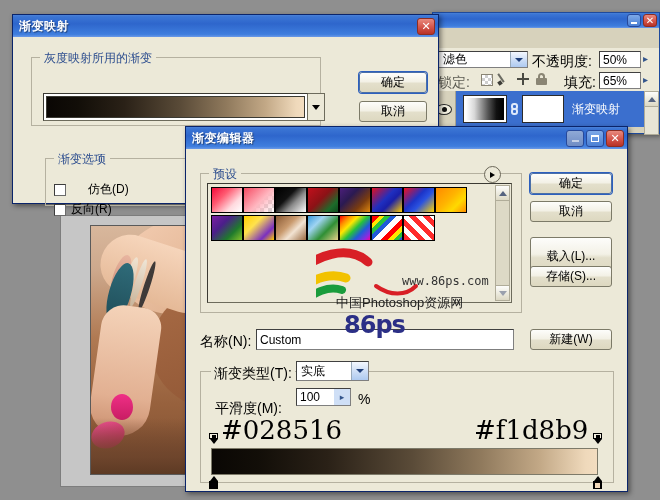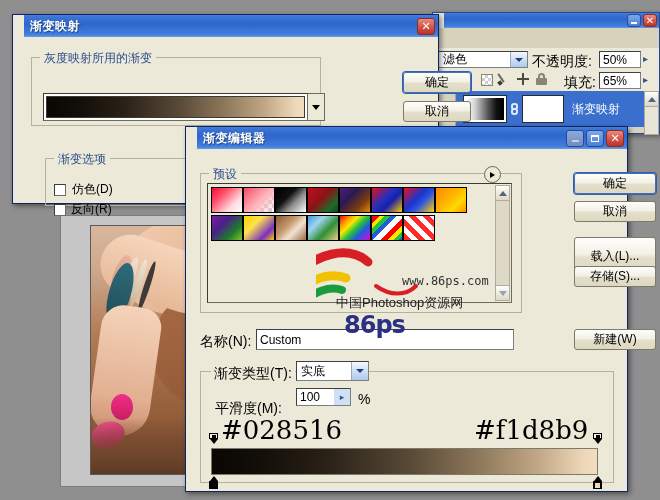--- a/index.html
+++ b/index.html
@@ -31,21 +31,21 @@
   .tb .sq{width:8px;height:7px;border:1px solid #fff;border-top-width:2px;box-sizing:border-box;}
   .tb .dash{width:7px;height:2px;background:#fff;margin-top:6px;}
 
   
   .grp{position:absolute;border:1px solid #b5b1a0;border-top-color:#b5b1a0;}
   .grp .lg{position:absolute;top:-8px;left:8px;background:#ece9d8;padding:0 4px;color:#2c4d8e;font-size:12px;}
   .btn{
     background:linear-gradient(to bottom,#fdfdfb 0%,#f3f1e6 45%,#e3dfcb 55%,#ddd8c0 100%);
     border:1px solid #7c7a68;border-radius:3px;color:#000;font-size:12px;
     display:flex;align-items:center;justify-content:center;text-align:center;
-    box-sizing:border-box;position:absolute;white-space:nowrap;margin-left:44px;
+    box-sizing:border-box;position:absolute;white-space:nowrap;
   }
   .btn.def{box-shadow:0 0 0 1px #2c5fbe;border-color:#4a6fa8;}
   .field{background:#fff;border:1px solid #7f7f7f;border-top-color:#404040;border-left-color:#404040;
     box-sizing:border-box;position:absolute;display:flex;align-items:center;padding:0 3px;font-size:12px;}
   .lbl{position:absolute;font-size:14px;white-space:nowrap;}
   .cbx{width:12px;height:12px;background:#fff;border:1px solid #6a6a6a;border-top-color:#3c3c3c;
        border-left-color:#3c3c3c;box-sizing:border-box;position:absolute;}
 
   .combo{position:absolute;background:#fff;border:1px solid #7f7f7f;border-top-color:#404040;
     border-left-color:#404040;box-sizing:border-box;display:flex;align-items:center;font-size:12px;}
@@ -68,21 +68,21 @@
   .sw{width:32px;height:26px;box-sizing:border-box;border:1px solid #000;}
 
   
   .stop{position:absolute;width:11px;height:13px;}
   .stop .house{width:9px;height:6px;background:#d7d2bc;border:1px solid #000;box-sizing:border-box;margin:0 auto;}
   .stop .tip{width:0;height:0;margin:0 auto;border-left:4px solid transparent;border-right:4px solid transparent;}
   .stop.down .tip{border-top:5px solid #000;}
   .stop.up  .tipup{width:0;height:0;margin:0 auto;border-left:4px solid transparent;border-right:4px solid transparent;border-bottom:5px solid #000;}
   .stop .chip{width:7px;height:7px;border:1px solid #000;box-sizing:border-box;margin:0 auto;}
 
-  .shadow{box-shadow:2px 2px 5px rgba(0,0,0,.45);padding-left:11px;}
+  .shadow{box-shadow:2px 2px 5px rgba(0,0,0,.45);}
   .scrollv{position:absolute;width:15px;background:#e8e5d6;border:1px solid #b0ac99;box-sizing:border-box;}
   .scrollv .a{height:14px;background:linear-gradient(to bottom,#fdfdfb,#ddd9c4);
     border-bottom:1px solid #b0ac99;display:flex;align-items:center;justify-content:center;}
   .tri-up{width:0;height:0;border-left:4px solid transparent;border-right:4px solid transparent;border-bottom:5px solid #55637f;}
   .tri-dn{width:0;height:0;border-left:4px solid transparent;border-right:4px solid transparent;border-top:5px solid #9aa0ad;}
 
   .hexlabel{position:absolute;font-family:"DejaVu Serif","Liberation Serif",serif;font-size:26px;color:#000;white-space:nowrap;}
 </style>
 </head>
 <body>
@@ -222,21 +222,21 @@
   </div>
   <div style="position:absolute;left:295px;top:78px;width:17px;height:28px;background:#ece9d8;
               border:1px solid #6d6b5c;border-left:none;box-sizing:border-box;
               display:flex;align-items:center;justify-content:center;">
     <div style="width:0;height:0;border-left:4px solid transparent;border-right:4px solid transparent;border-top:5px solid #000;"></div>
   </div>
 
   <div class="grp" style="left:32px;top:143px;width:198px;height:46px;">
     <span class="lg">渐变选项</span>
   </div>
-  <div style="position:absolute;left:41px;top:166px;display:flex;align-items:center;gap:6px;">
+  <div style="position:absolute;left:41px;top:166px;display:flex;align-items:center;gap:22px;">
     <div class="cbx" style="position:relative;"></div>
     <span>仿色(D)</span>
   </div>
   <div style="position:absolute;left:41px;top:186px;display:flex;align-items:center;gap:5px;">
     <div class="cbx" style="position:relative;"></div>
     <span>反向(R)</span>
   </div>
 
   <div class="btn def" style="left:346px;top:57px;width:68px;height:21px;">
     <span>确定</span>

